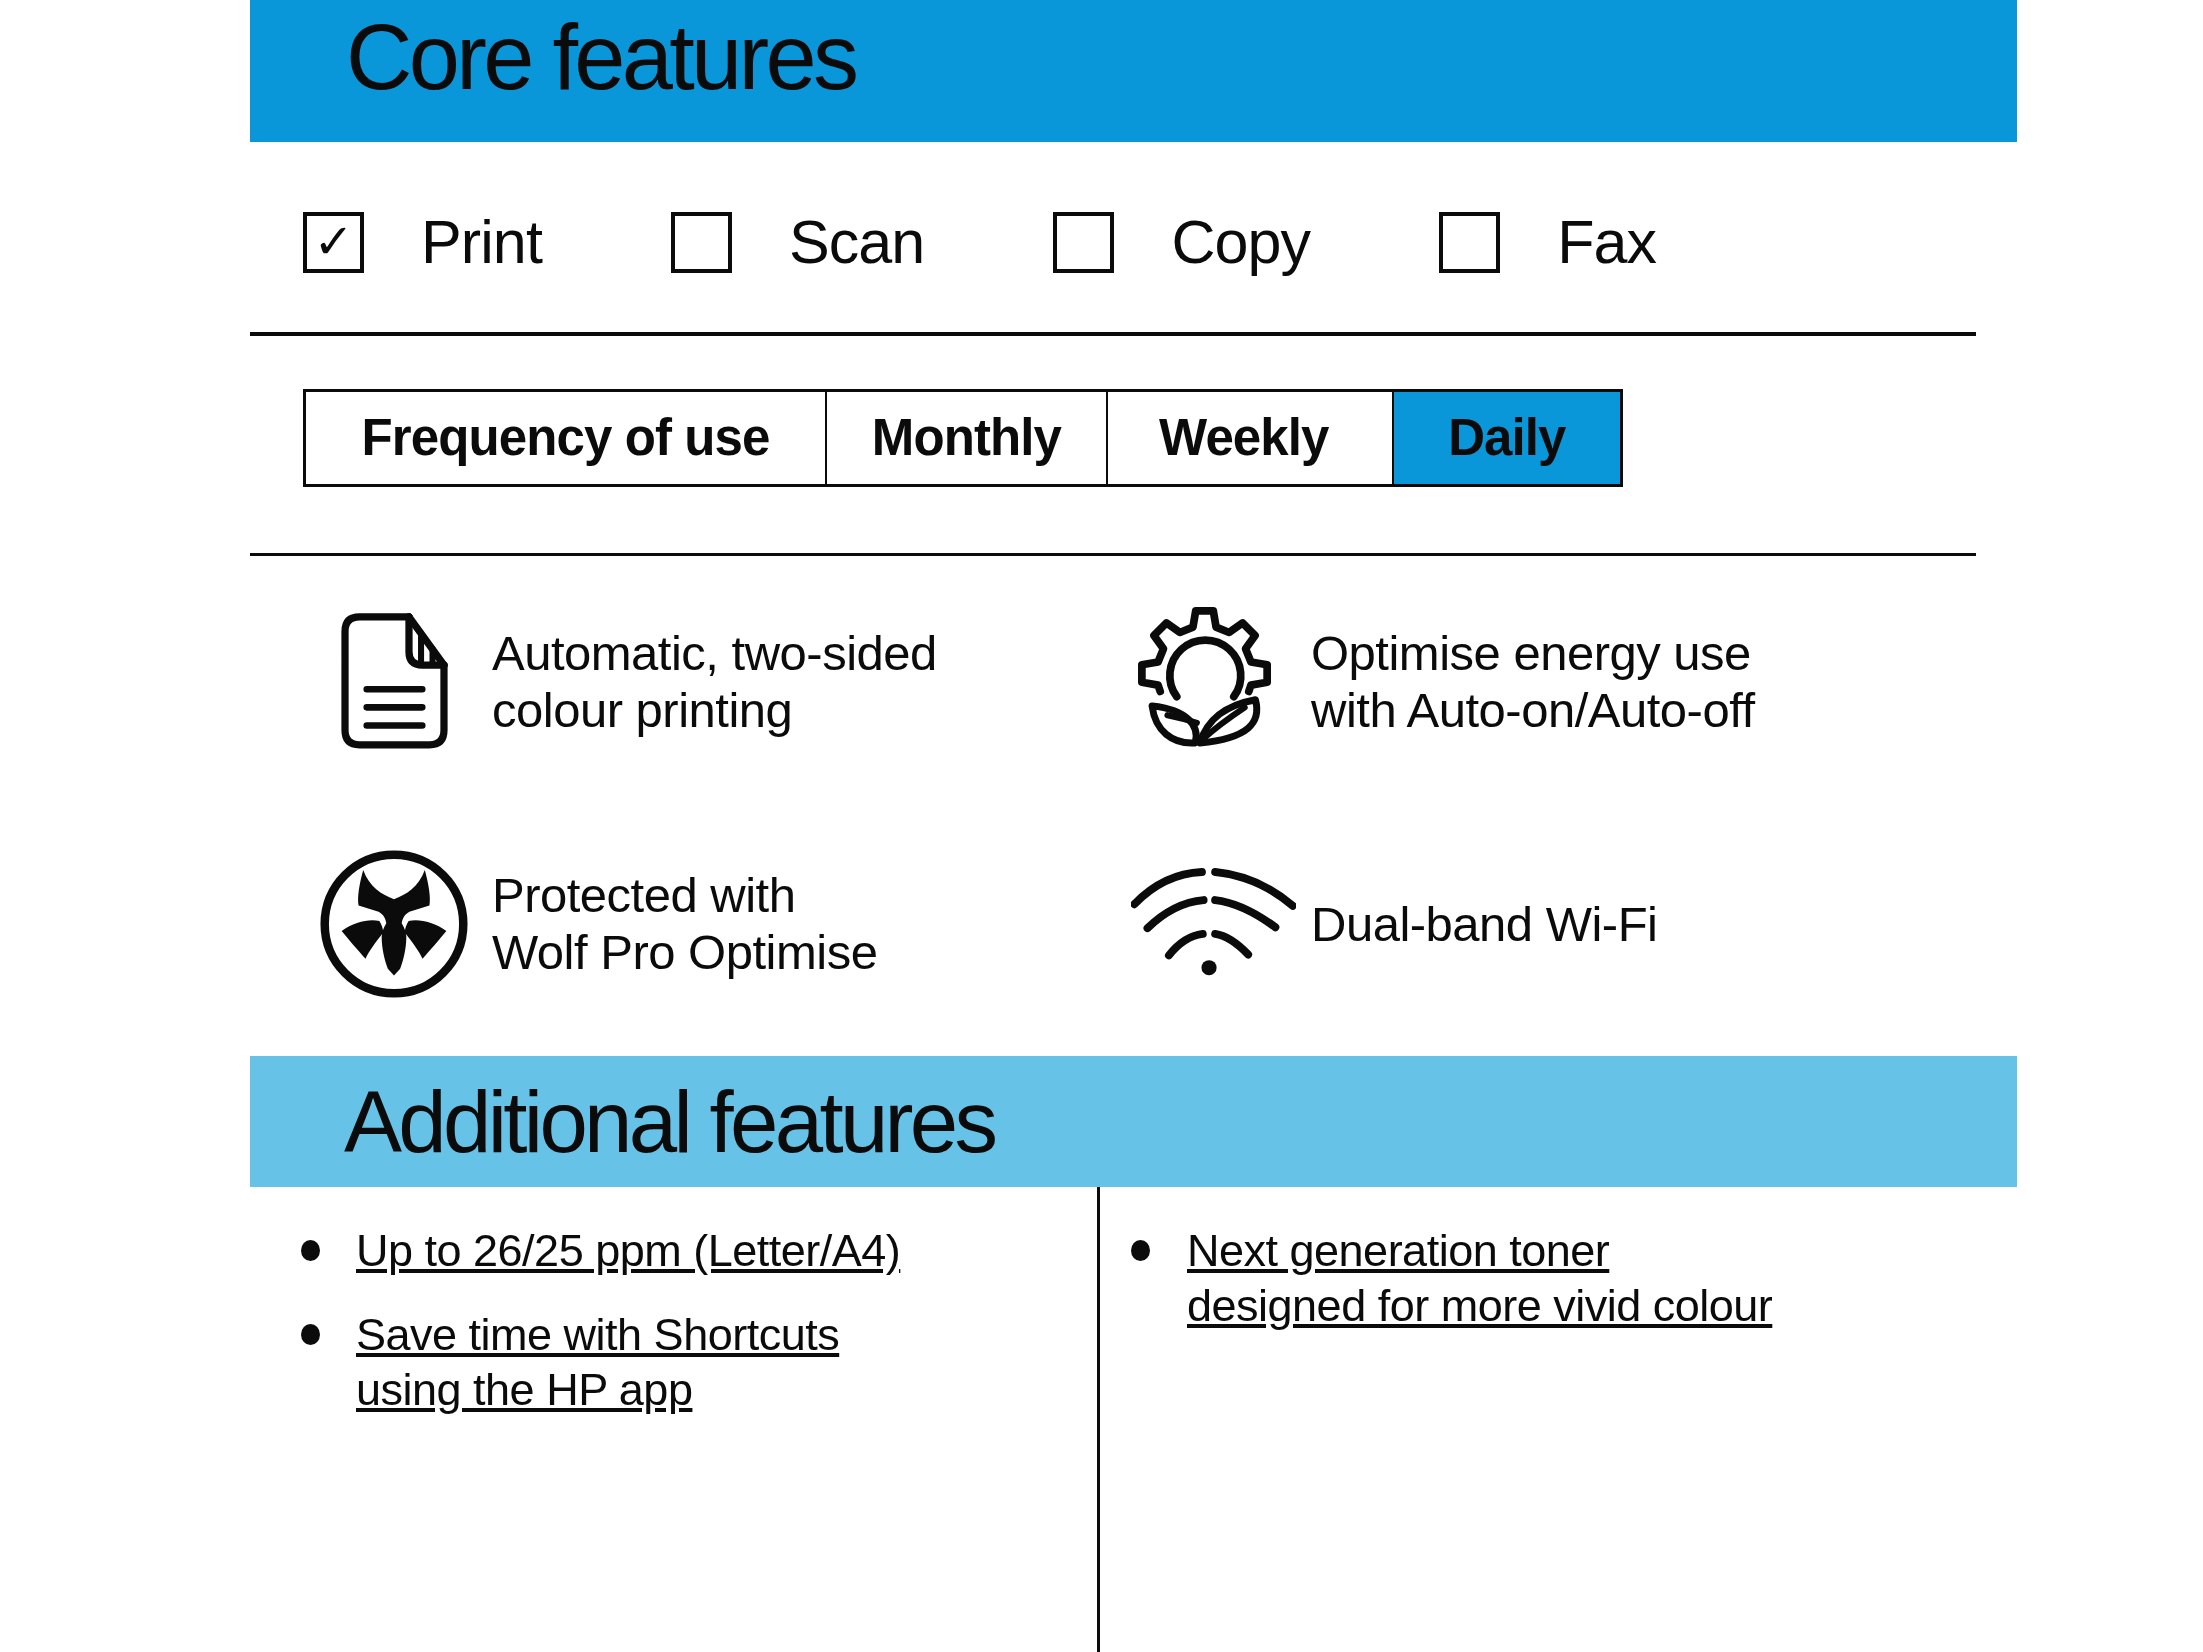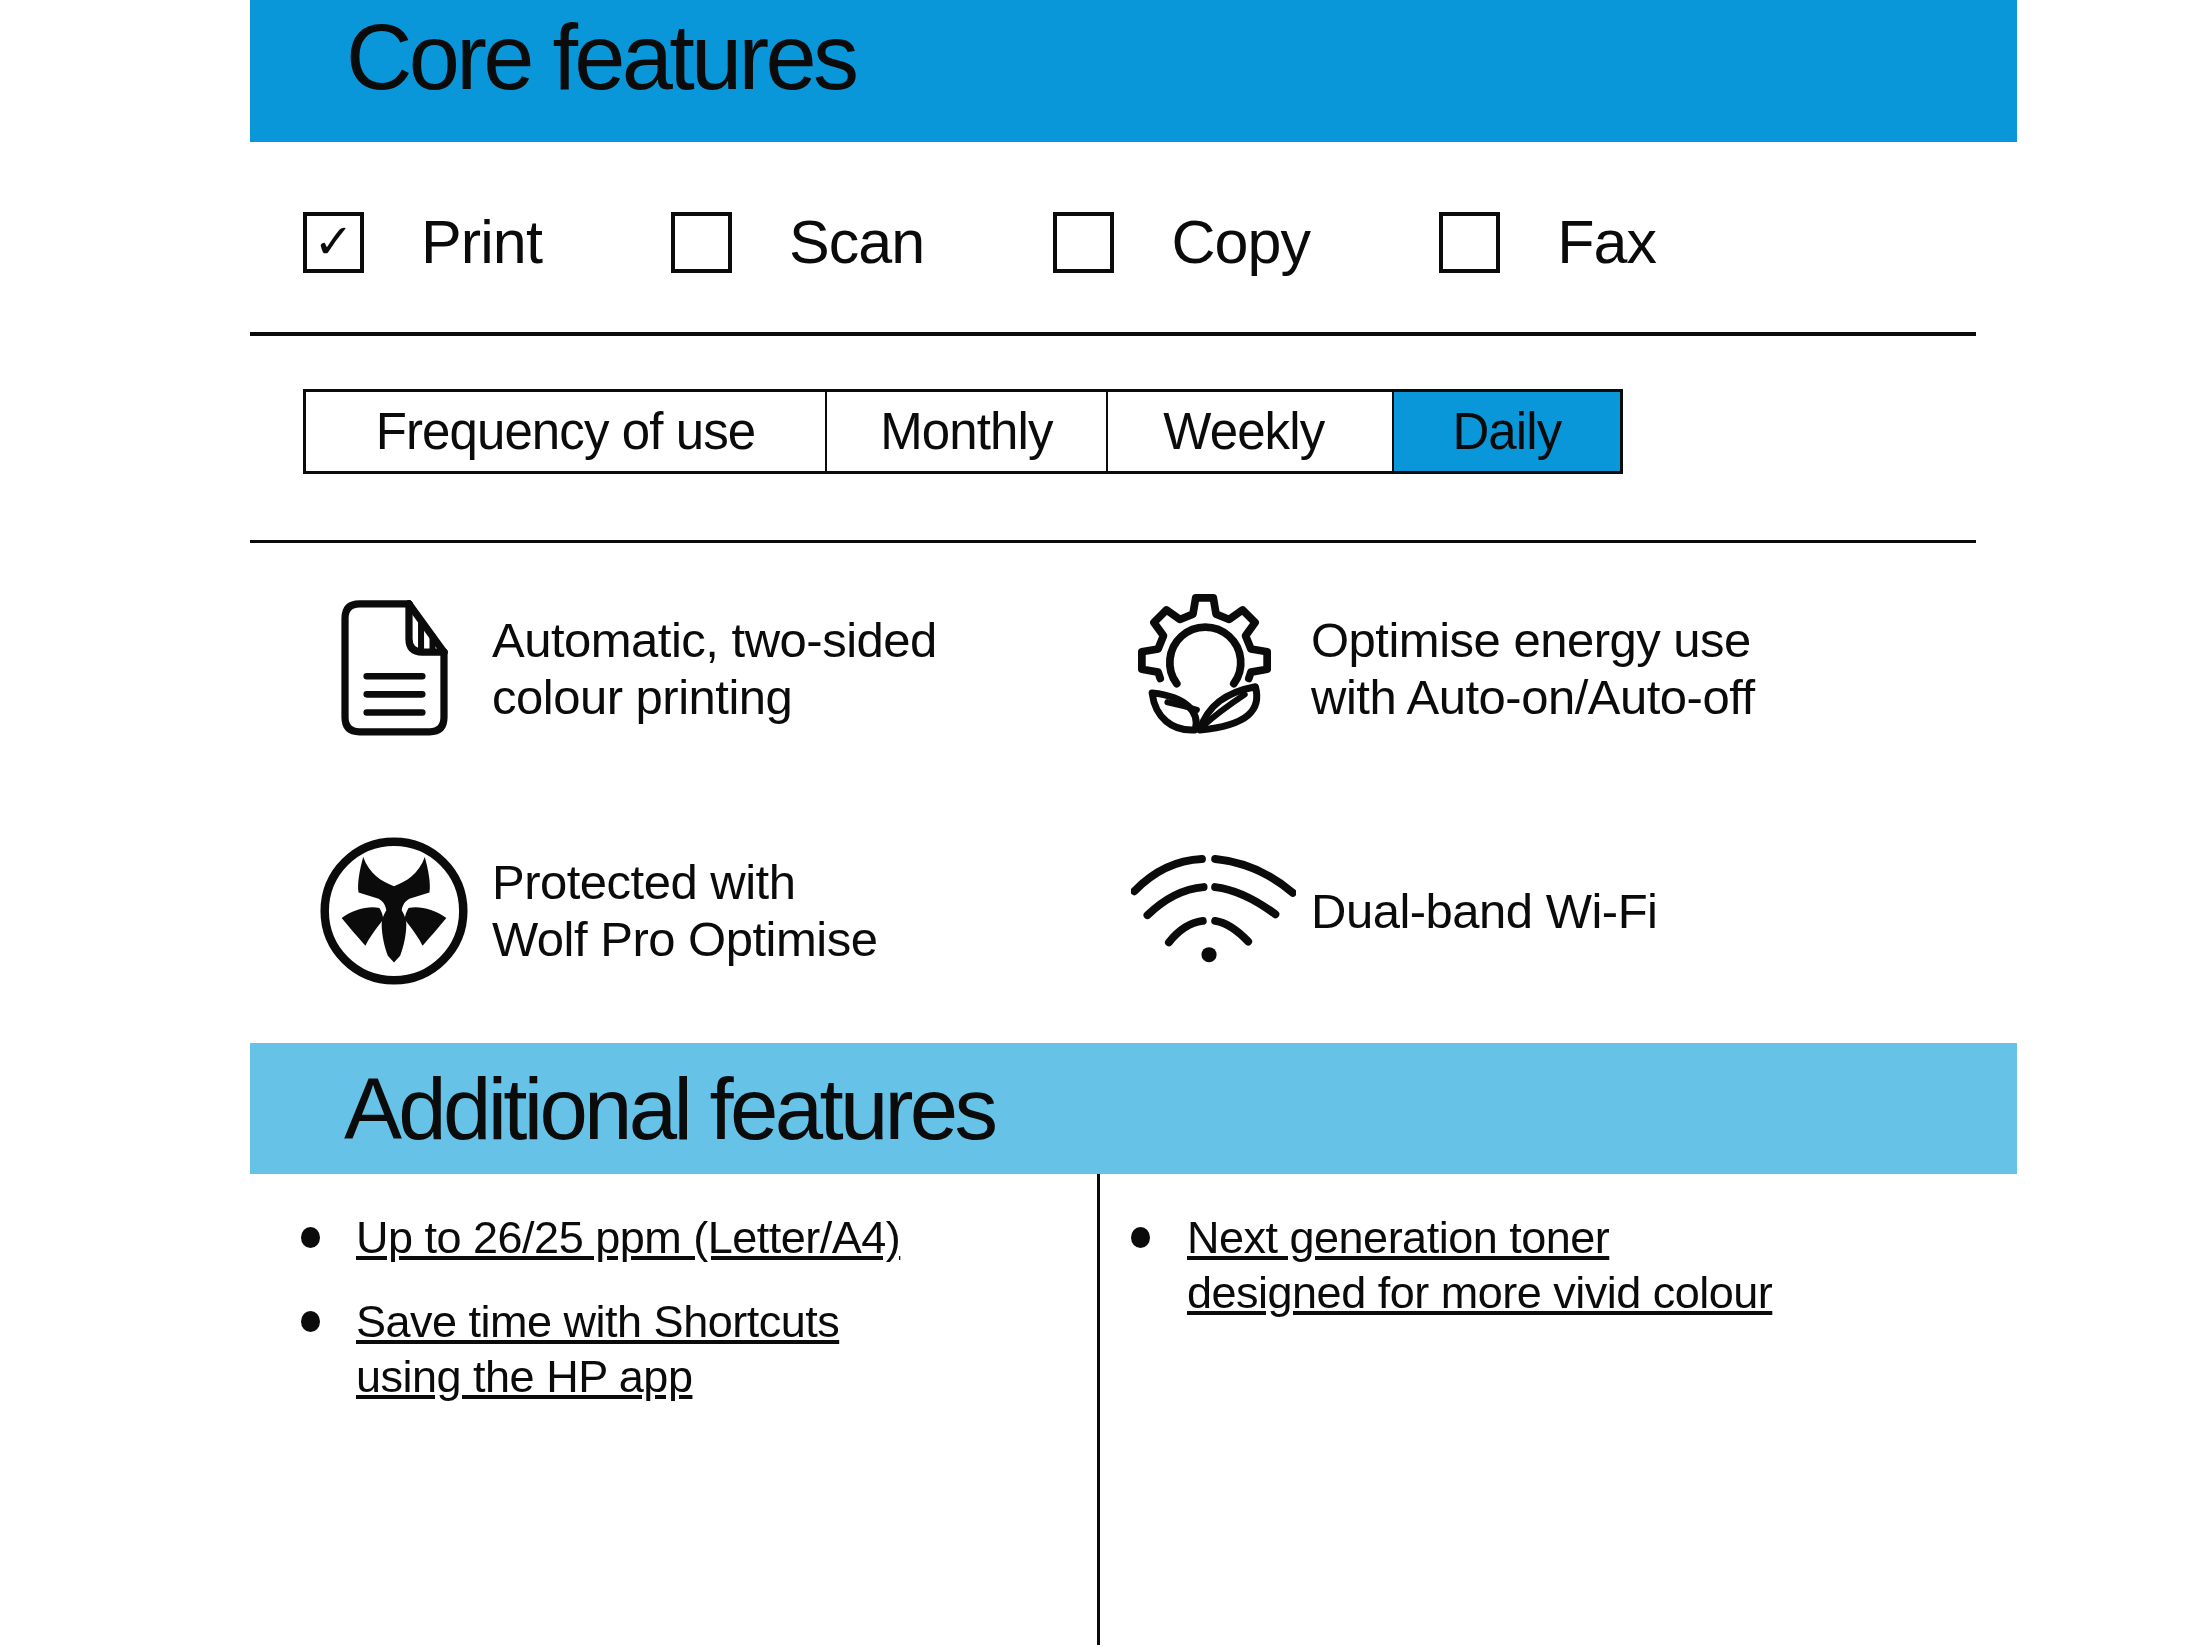--- a/index.html
+++ b/index.html
@@ -28,21 +28,21 @@
   }
   .cap .mark { font-family:"DejaVu Sans",sans-serif; font-size:48px; line-height:1; margin-top:-1.8px; }
   .cap-label { font-size:61px; letter-spacing:-0.9px; }
   
   .rule { margin-left:250px; width:1726px; height:3.7px; background:var(--ink,#0b0b0b); }
   .rule-1 { margin-top:59px; }
   .rule-2 { margin-top:66px; }
   
   .freq-table {
     margin:53px 0 0 303px; display:flex; box-sizing:border-box;
-    border:3.7px solid var(--ink,#0b0b0b); width:1320px; height:85px; background:#fff;
+    border:3.7px solid var(--ink,#0b0b0b); width:1320px; height:98px; background:#fff;font-weight:bold;
   }
   .freq-cell {
     display:flex; align-items:center; justify-content:center;
     font-size:51px; letter-spacing:-0.9px; box-sizing:border-box;
   }
   .freq-cell + .freq-cell { border-left:2.8px solid var(--ink,#0b0b0b); }
   .fc-header { width:523px; }
   .fc-monthly { width:283px; }
   .fc-weekly { width:276px; }
   .fc-daily { width:230px;margin-left:12px; }

